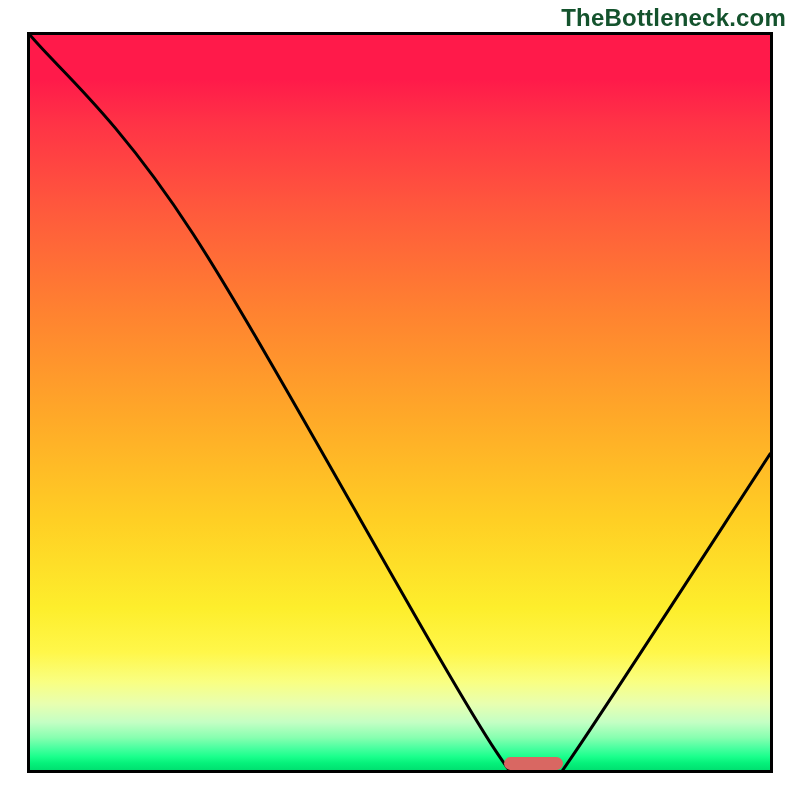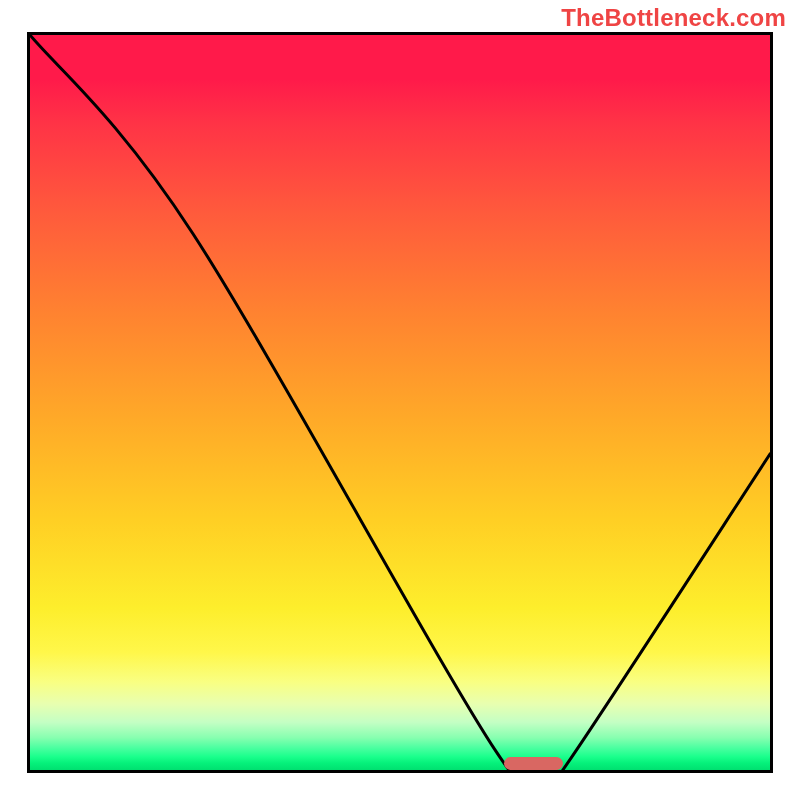--- a/index.html
+++ b/index.html
@@ -14,21 +14,21 @@
     position: relative;
     width: 800px;
     height: 800px;
   }
   .watermark {
     position: absolute;
     top: 4px;
     right: 14px;
     font-size: 24px;
     font-weight: 600;
-    color: #ef4444;
+    color: #14532d;
     letter-spacing: 0.2px;
     z-index: 3;
   }
   .plot-box {
     position: absolute;
     left: 27px;
     top: 32px;
     width: 746px;
     height: 741px;
     box-sizing: border-box;

